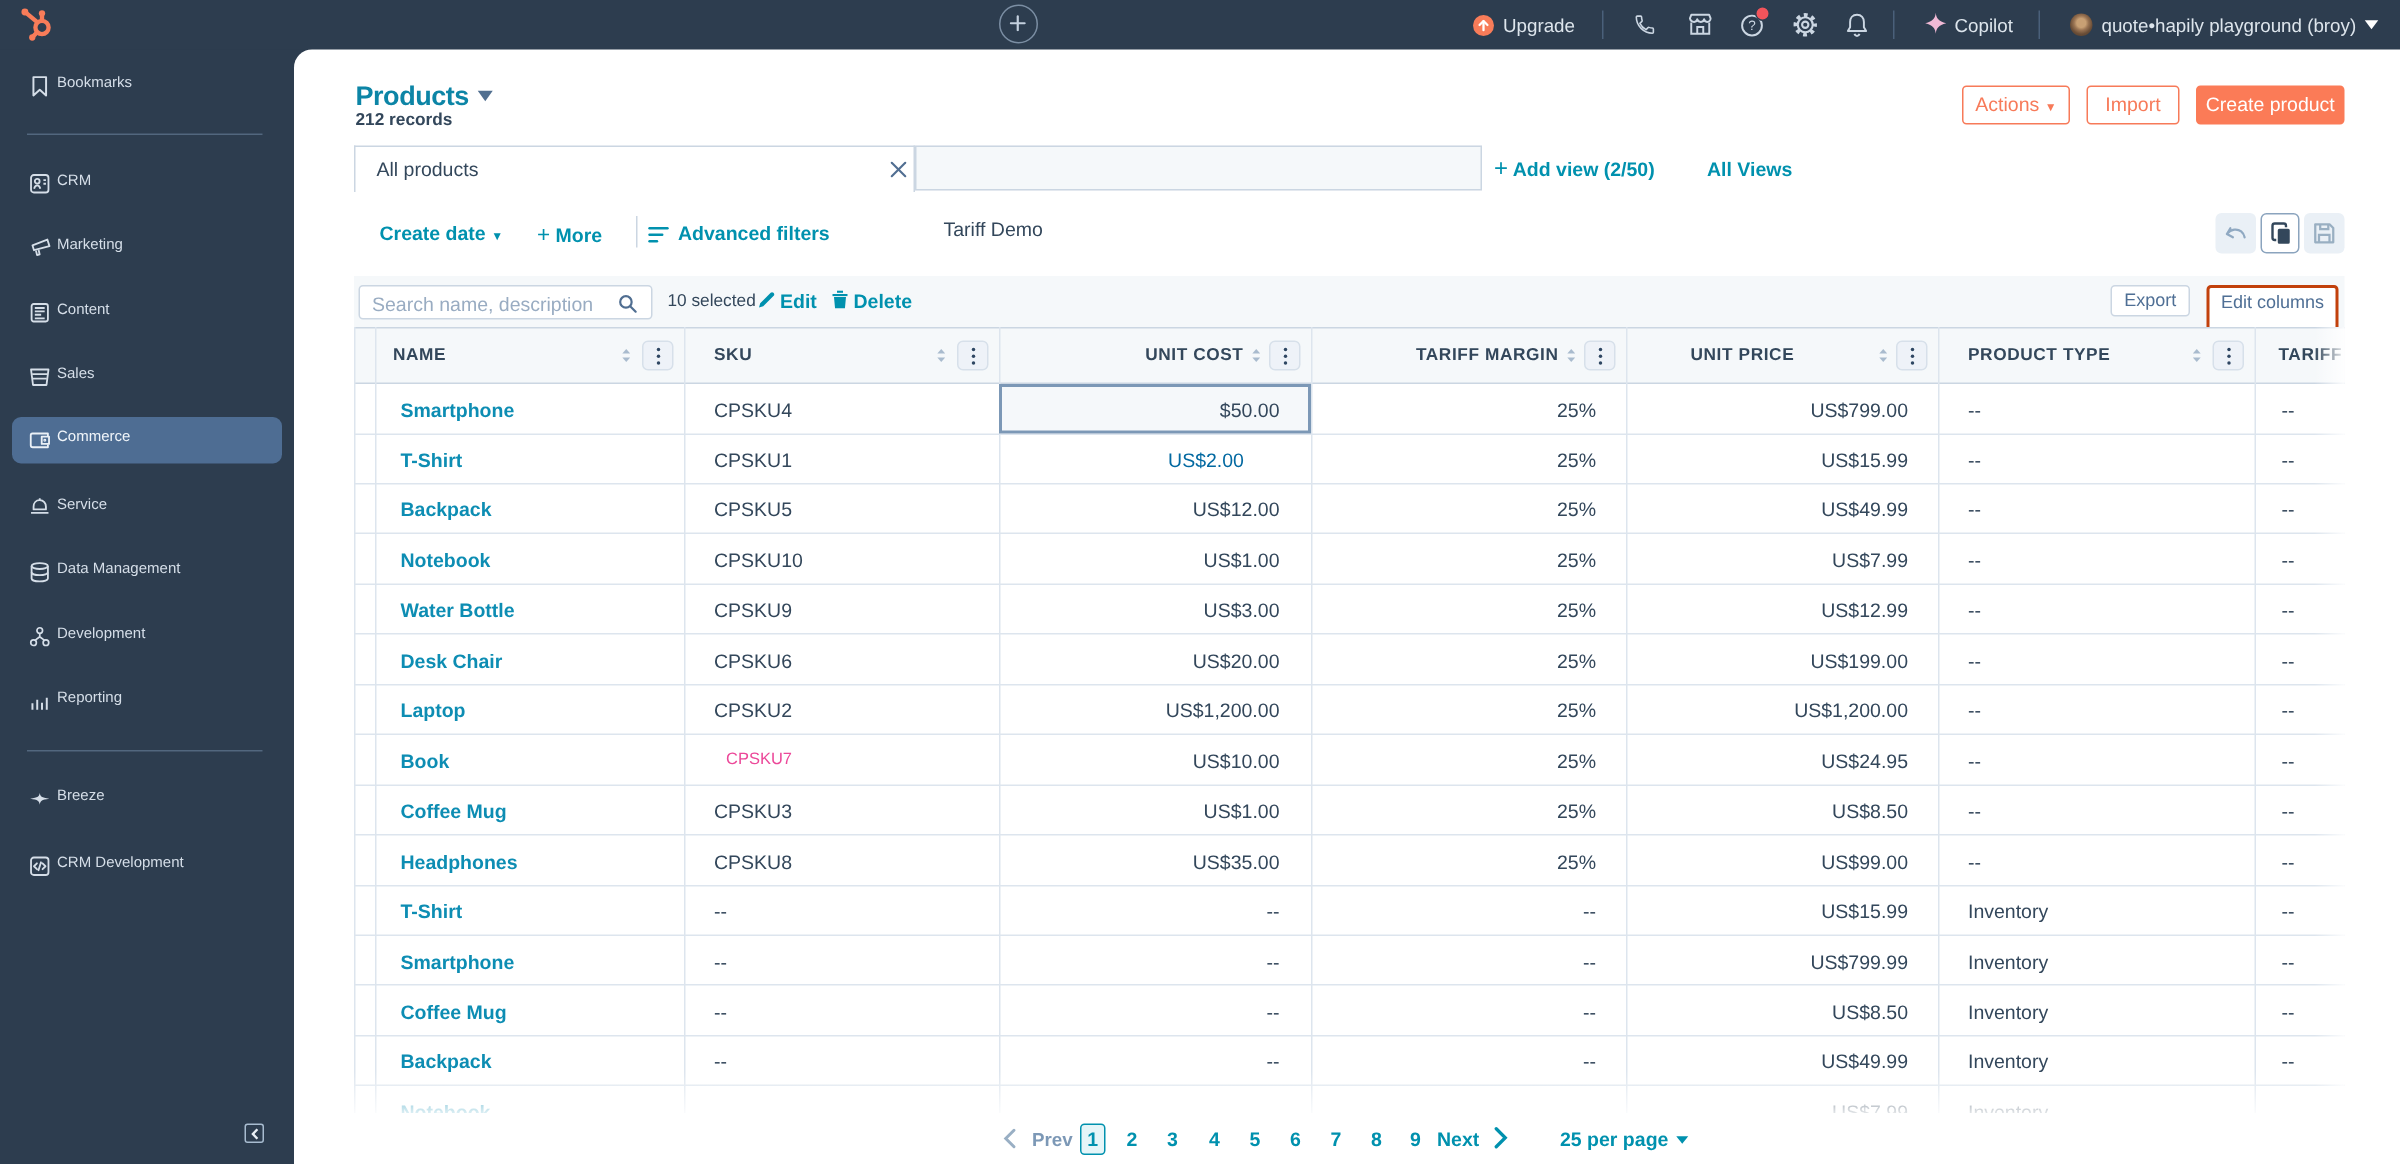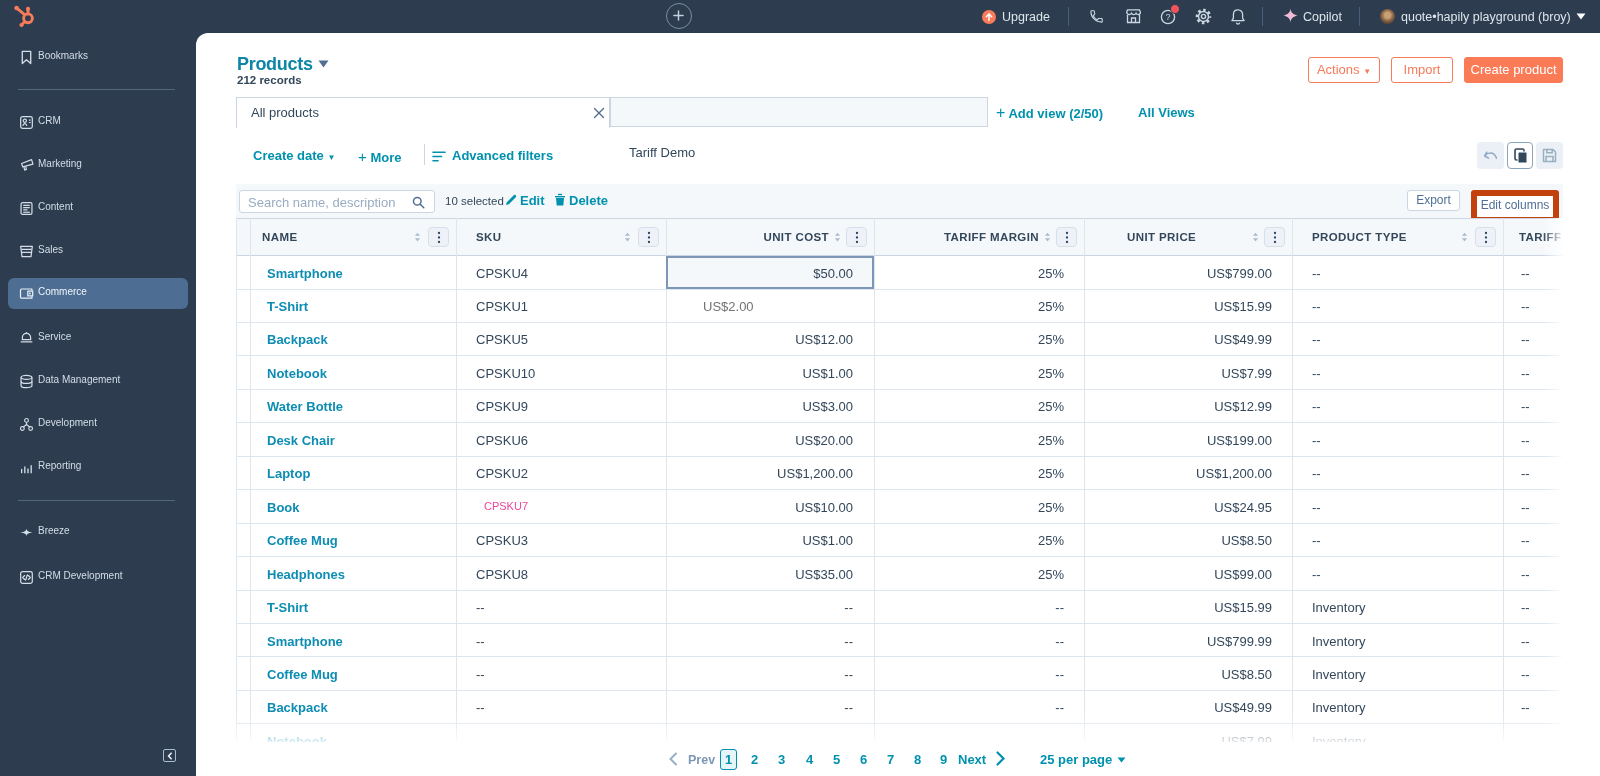--- a/index.html
+++ b/index.html
@@ -315,21 +315,21 @@
     <span class="flink" style="left:284px;top:9px;">Edit</span>
     <svg class="abs" style="left:318px;top:9px" width="12" height="13" viewBox="0 0 12 13">
         <g fill="#0091ae">
           <rect x="1" y="3" width="10" height="1.4"></rect>
           <rect x="4" y="0.8" width="4" height="1.4"></rect>
           <path d="M2 5 L10 5 L9.3 12.5 L2.7 12.5 Z"></path>
         </g>
       </svg>
     <span class="flink" style="left:333px;top:9px;">Delete</span>
     <div class="abs" style="left:1171px;top:6px;width:53px;height:21px;background:#fff;border:1px solid #cbd6e2;border-radius:3px;text-align:center;line-height:19px;font-size:12px;color:#4f6f95;">Export</div>
-    <div class="abs" style="left:1235px;top:6px;width:88px;height:33px;background:#fff;border:6px solid #c2410c;border-radius:3px;text-align:center;line-height:19px;font-size:12px;color:#4f6f95;">Edit columns</div>
+    <div class="abs" style="left:1235px;top:6px;width:88px;height:33px;background:#fff;border:2px solid #c2410c;border-radius:3px;text-align:center;line-height:19px;font-size:12px;color:#4f6f95;">Edit columns</div>
   </div>
   <div id="tablewrap">
 <div class="abs" style="left:0;top:0;width:1327px;height:38px;background:#f5f8fa;border-top:1px solid #cbd6e2;border-bottom:1px solid #cbd6e2;"></div>
 <span class="abs" style="left:26px;top:13px;font-size:11.5px;font-weight:bold;color:#33475b;letter-spacing:0.4px;">NAME</span>
 <svg class="abs" style="left:178.0px;top:14px" width="7" height="10" viewBox="0 0 8 11">
         <path d="M4 0.5 L7 4 L1 4 Z" fill="#a9bbce"></path>
         <path d="M4 10.5 L1 7 L7 7 Z" fill="#a9bbce"></path>
       </svg>
 <div class="abs" style="left:192.0px;top:9px;width:21px;height:20px;background:#eef2f8;border:1px solid #d7e0ea;border-radius:4px;">
         <svg style="position:absolute;left:7px;top:3px" width="6" height="13" viewBox="0 0 6 13">
@@ -415,21 +415,21 @@
 <span class="abs" style="left:31px;top:47.5px;font-size:13px;font-weight:bold;color:#0d8db3;">Smartphone</span>
 <span class="abs" style="left:240px;top:47.5px;font-size:13px;color:#33475b;">CPSKU4</span>
 <span class="abs" style="left:467px;top:47.5px;width:150px;text-align:right;font-size:13px;color:#33475b;">$50.00</span>
 <span class="abs" style="left:678px;top:47.5px;width:150px;text-align:right;font-size:13px;color:#33475b;">25%</span>
 <span class="abs" style="left:886px;top:47.5px;width:150px;text-align:right;font-size:13px;color:#33475b;">US$799.00</span>
 <span class="abs" style="left:1076px;top:47.5px;font-size:13px;color:#33475b;">--</span>
 <span class="abs" style="left:1285px;top:47.5px;font-size:13px;color:#33475b;">--</span>
 <div class="abs" style="left:0;top:103.9px;width:1327px;height:1px;background:#dde5ee;"></div>
 <span class="abs" style="left:31px;top:81.0px;font-size:13px;font-weight:bold;color:#0d8db3;">T-Shirt</span>
 <span class="abs" style="left:240px;top:81.0px;font-size:13px;color:#33475b;">CPSKU1</span>
-<span class="abs" style="left:467px;top:81.0px;width:150px;text-align:left;font-size:13px;color:#737373;">US$2.00</span>
+<span class="abs" style="left:493px;top:81.0px;width:150px;text-align:center;font-size:13px;color:#0369a1;">US$2.00</span>
 <span class="abs" style="left:678px;top:81.0px;width:150px;text-align:right;font-size:13px;color:#33475b;">25%</span>
 <span class="abs" style="left:886px;top:81.0px;width:150px;text-align:right;font-size:13px;color:#33475b;">US$15.99</span>
 <span class="abs" style="left:1076px;top:81.0px;font-size:13px;color:#33475b;">--</span>
 <span class="abs" style="left:1285px;top:81.0px;font-size:13px;color:#33475b;">--</span>
 <div class="abs" style="left:0;top:137.4px;width:1327px;height:1px;background:#dde5ee;"></div>
 <span class="abs" style="left:31px;top:114.4px;font-size:13px;font-weight:bold;color:#0d8db3;">Backpack</span>
 <span class="abs" style="left:240px;top:114.4px;font-size:13px;color:#33475b;">CPSKU5</span>
 <span class="abs" style="left:467px;top:114.4px;width:150px;text-align:right;font-size:13px;color:#33475b;">US$12.00</span>
 <span class="abs" style="left:678px;top:114.4px;width:150px;text-align:right;font-size:13px;color:#33475b;">25%</span>
 <span class="abs" style="left:886px;top:114.4px;width:150px;text-align:right;font-size:13px;color:#33475b;">US$49.99</span>

